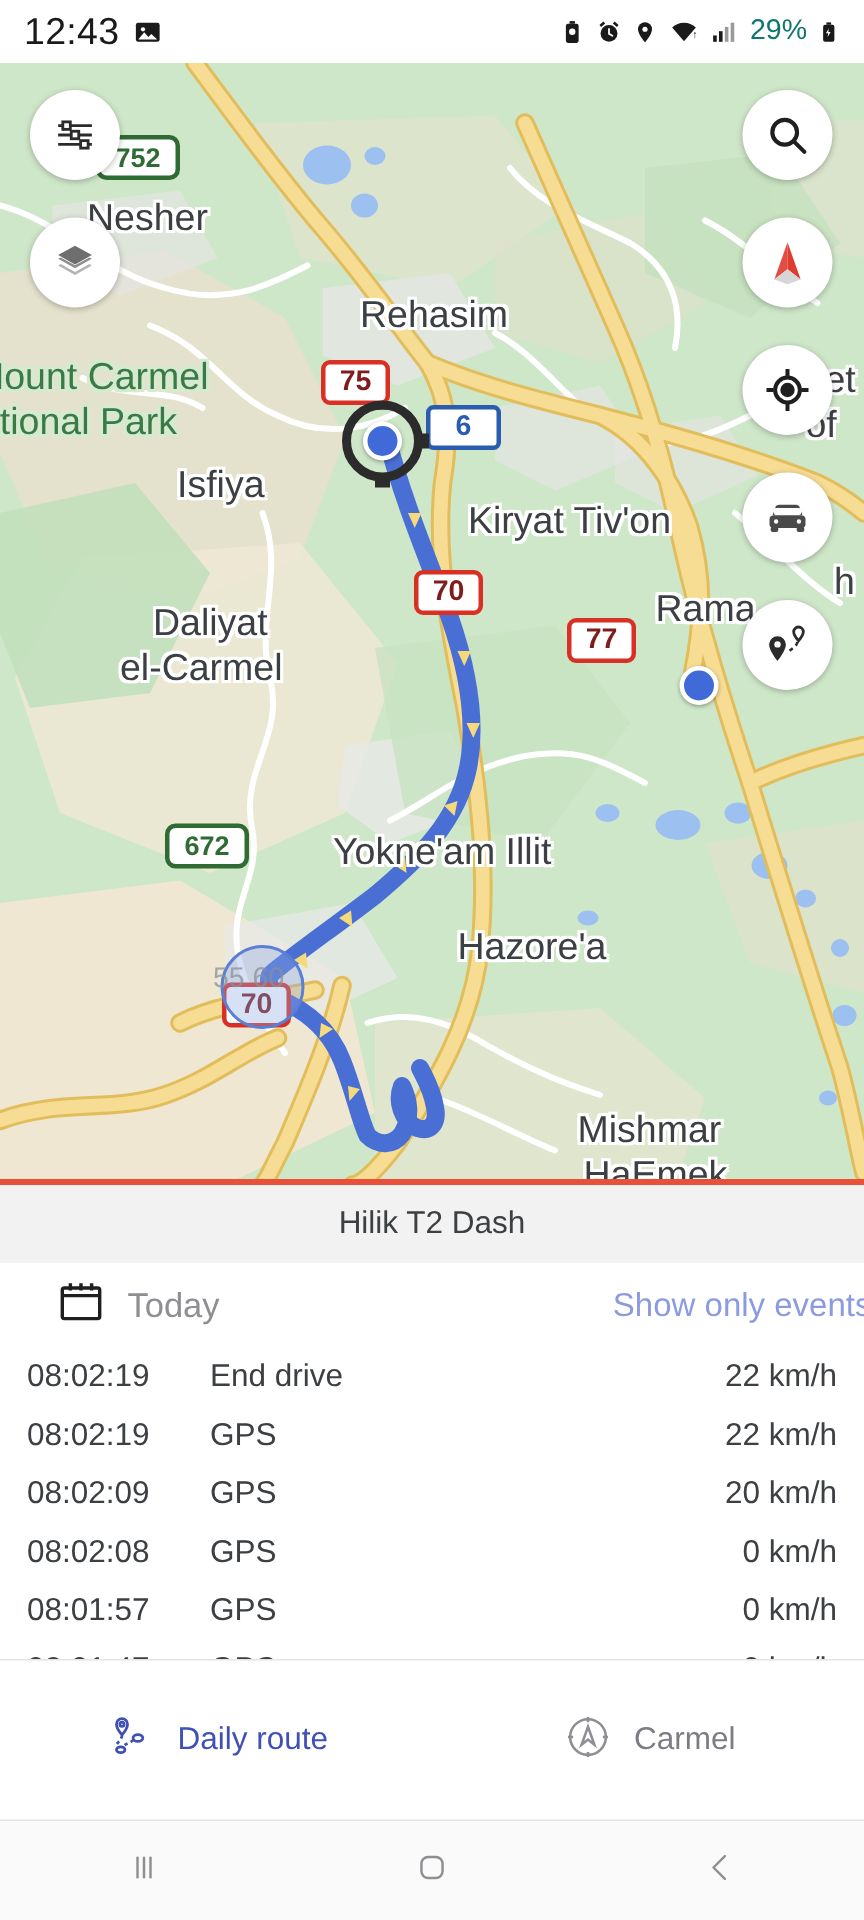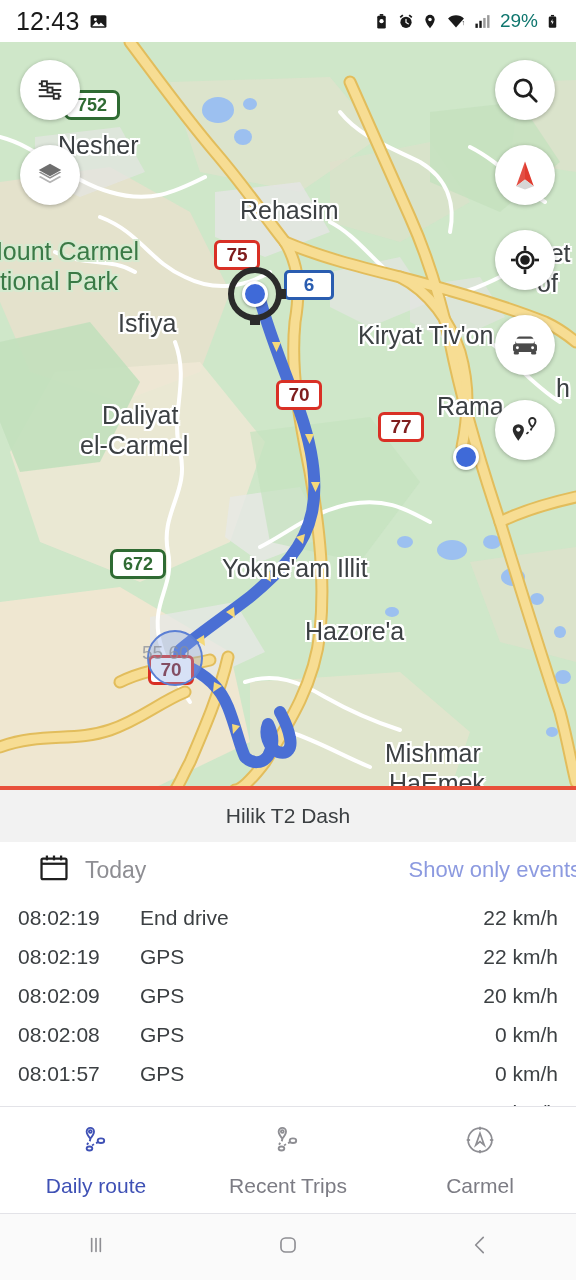--- a/index.html
+++ b/index.html
@@ -144,21 +144,21 @@
 
   
   .tabbar{
     position:absolute;top:1106px;left:0;width:576px;height:108px;
     background:#fff;
     border-top:1px solid #e3e3e8;
     border-bottom:1px solid #e3e3e8;
     display:flex;
   }
   .tab{
-    flex:1;display:flex;flex-direction:column;
+    flex:1;display:flex;flex-direction:row;
     align-items:center;justify-content:center;gap:13px;
     cursor:pointer;
   }
   .tab-label{font-size:21px;}
   .tab.active .tab-label{color:#3f51b5;}
   .tab .tab-label{color:#7c7c84;}
 
   
   .navbar{
     position:absolute;top:1214px;left:0;width:576px;height:66px;
@@ -332,21 +332,21 @@
       </g>
     </g>
   </svg>
 
   <div>
     <div class="map-label lbl-city" style="left:58px;top:90px;">Nesher</div>
     <div class="map-label lbl-city" style="left:240px;top:155px;">Rehasim</div>
     <div class="map-label lbl-park" style="left:-18px;top:196px;">Mount Carmel</div>
     <div class="map-label lbl-park" style="left:-14px;top:226px;">ational Park</div>
     <div class="map-label lbl-city" style="left:118px;top:268px;">Isfiya</div>
-    <div class="map-label lbl-city" style="left:312px;top:280px;margin-left:46px;">Kiryat Tiv'on</div>
+    <div class="map-label lbl-city" style="left:312px;top:292px;">Kiryat Tiv'on</div>
     <div class="map-label lbl-city" style="left:533px;top:198px;">Bet</div>
     <div class="map-label lbl-city" style="left:537px;top:228px;">of</div>
     <div class="map-label lbl-city" style="left:437px;top:333px;margin-top:18px;">Rama</div>
     <div class="map-label lbl-city" style="left:556px;top:333px;">h</div>
     <div class="map-label lbl-city" style="left:102px;top:360px;">Daliyat</div>
     <div class="map-label lbl-city" style="left:80px;top:390px;">el-Carmel</div>
     <div class="map-label lbl-city" style="left:222px;top:513px;">Yokne'am Illit</div>
     <div class="map-label lbl-city" style="left:305px;top:576px;">Hazore'a</div>
     <div class="map-label lbl-city" style="left:385px;top:698px;">Mishmar</div>
     <div class="map-label lbl-city" style="left:389px;top:728px;">HaEmek</div>
@@ -507,33 +507,20 @@
         <path d="M8 11.2c-.3 2.6-2.3 3.4-3.3 5.2" stroke-dasharray="1.6 1.6"></path>
         <ellipse cx="15.5" cy="12.5" rx="2.3" ry="1.6"></ellipse>
         <path d="M13.4 13.4c-1.6 1.4-3.6 1.6-4.8 3" stroke-dasharray="1.6 1.6"></path>
         <ellipse cx="7.4" cy="18" rx="2" ry="1.4"></ellipse>
       </svg>
     </span>
     <span class="tab-label">Daily route</span>
   </div>
   <div class="tab">
     <span>
-      <svg width="36" height="34" viewBox="0 0 24 24" fill="none" stroke="#8e8e93" stroke-width="1.3">
-        <path d="M8 3.4a2.6 2.6 0 00-2.6 2.6c0 2 2.6 5 2.6 5s2.6-3 2.6-5A2.6 2.6 0 008 3.4z"></path>
-        <circle cx="8" cy="6" r="1"></circle>
-        <path d="M8 11.2c-.3 2.6-2.3 3.4-3.3 5.2" stroke-dasharray="1.6 1.6"></path>
-        <ellipse cx="15.5" cy="12.5" rx="2.3" ry="1.6"></ellipse>
-        <path d="M13.4 13.4c-1.6 1.4-3.6 1.6-4.8 3" stroke-dasharray="1.6 1.6"></path>
-        <ellipse cx="7.4" cy="18" rx="2" ry="1.4"></ellipse>
-      </svg>
-    </span>
-    <span class="tab-label">Recent Trips</span>
-  </div>
-  <div class="tab">
-    <span>
       <svg width="36" height="34" viewBox="0 0 24 24" fill="none" stroke="#8e8e93" stroke-width="1.2">
         <circle cx="12" cy="12" r="8.4"></circle>
         <path d="M12 7.2l3 8.4-3-2.4-3 2.4z"></path>
         <line x1="12" y1="2.6" x2="12" y2="5"></line>
         <line x1="12" y1="19" x2="12" y2="21.4"></line>
         <line x1="2.6" y1="12" x2="5" y2="12"></line>
         <line x1="19" y1="12" x2="21.4" y2="12"></line>
       </svg>
     </span>
     <span class="tab-label">Carmel</span>

